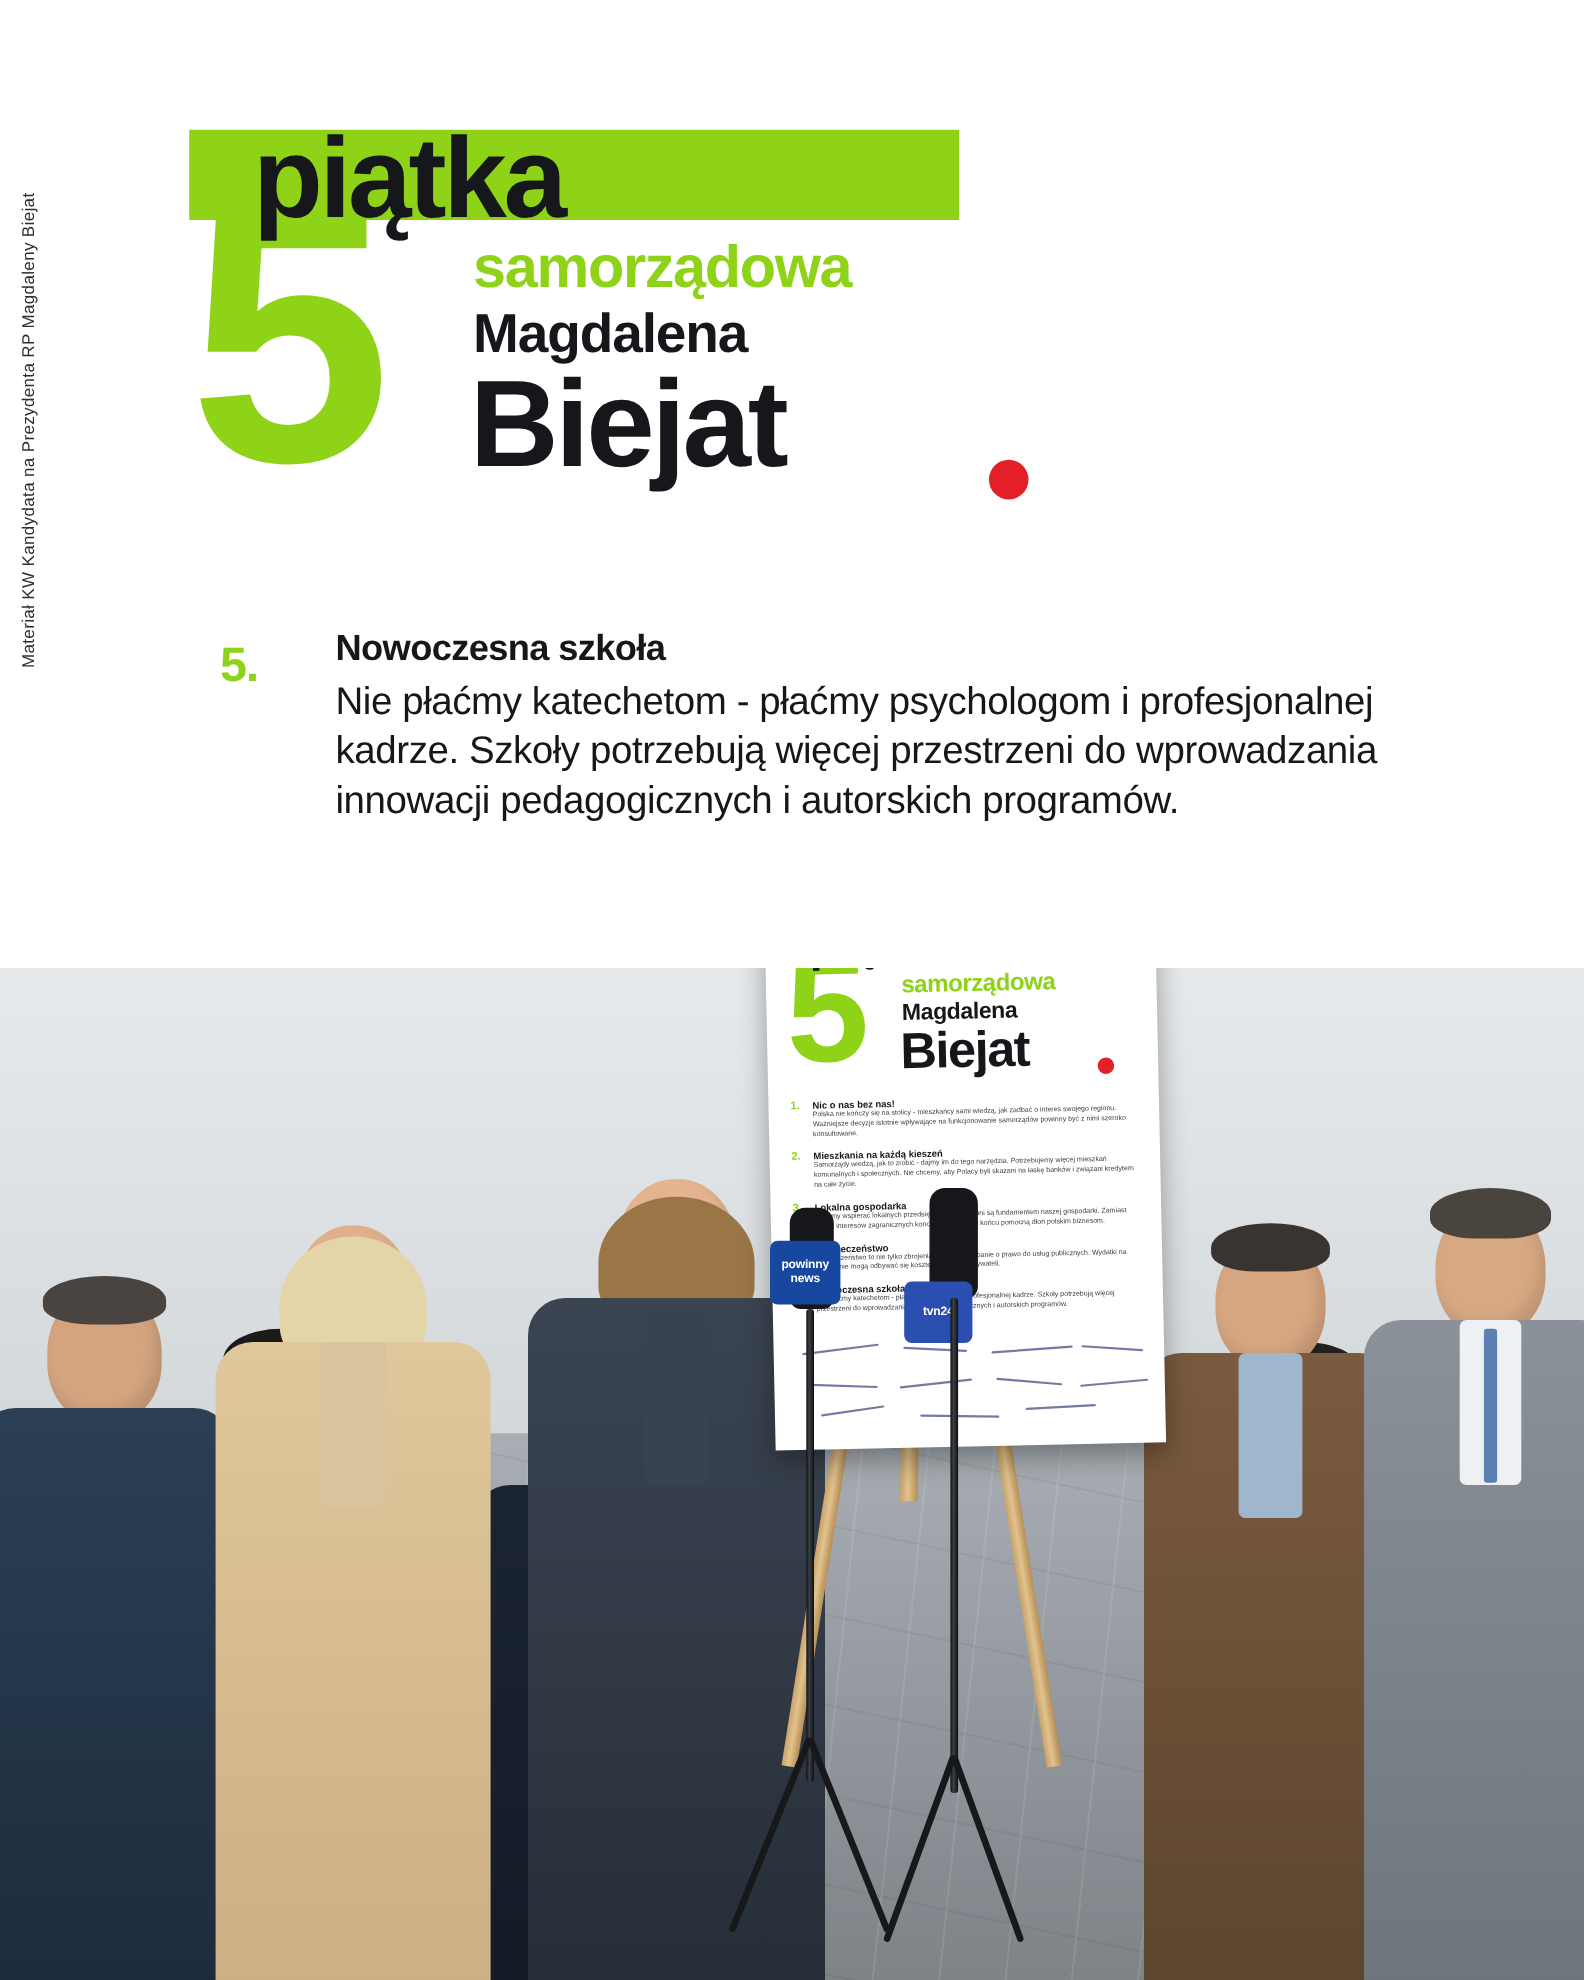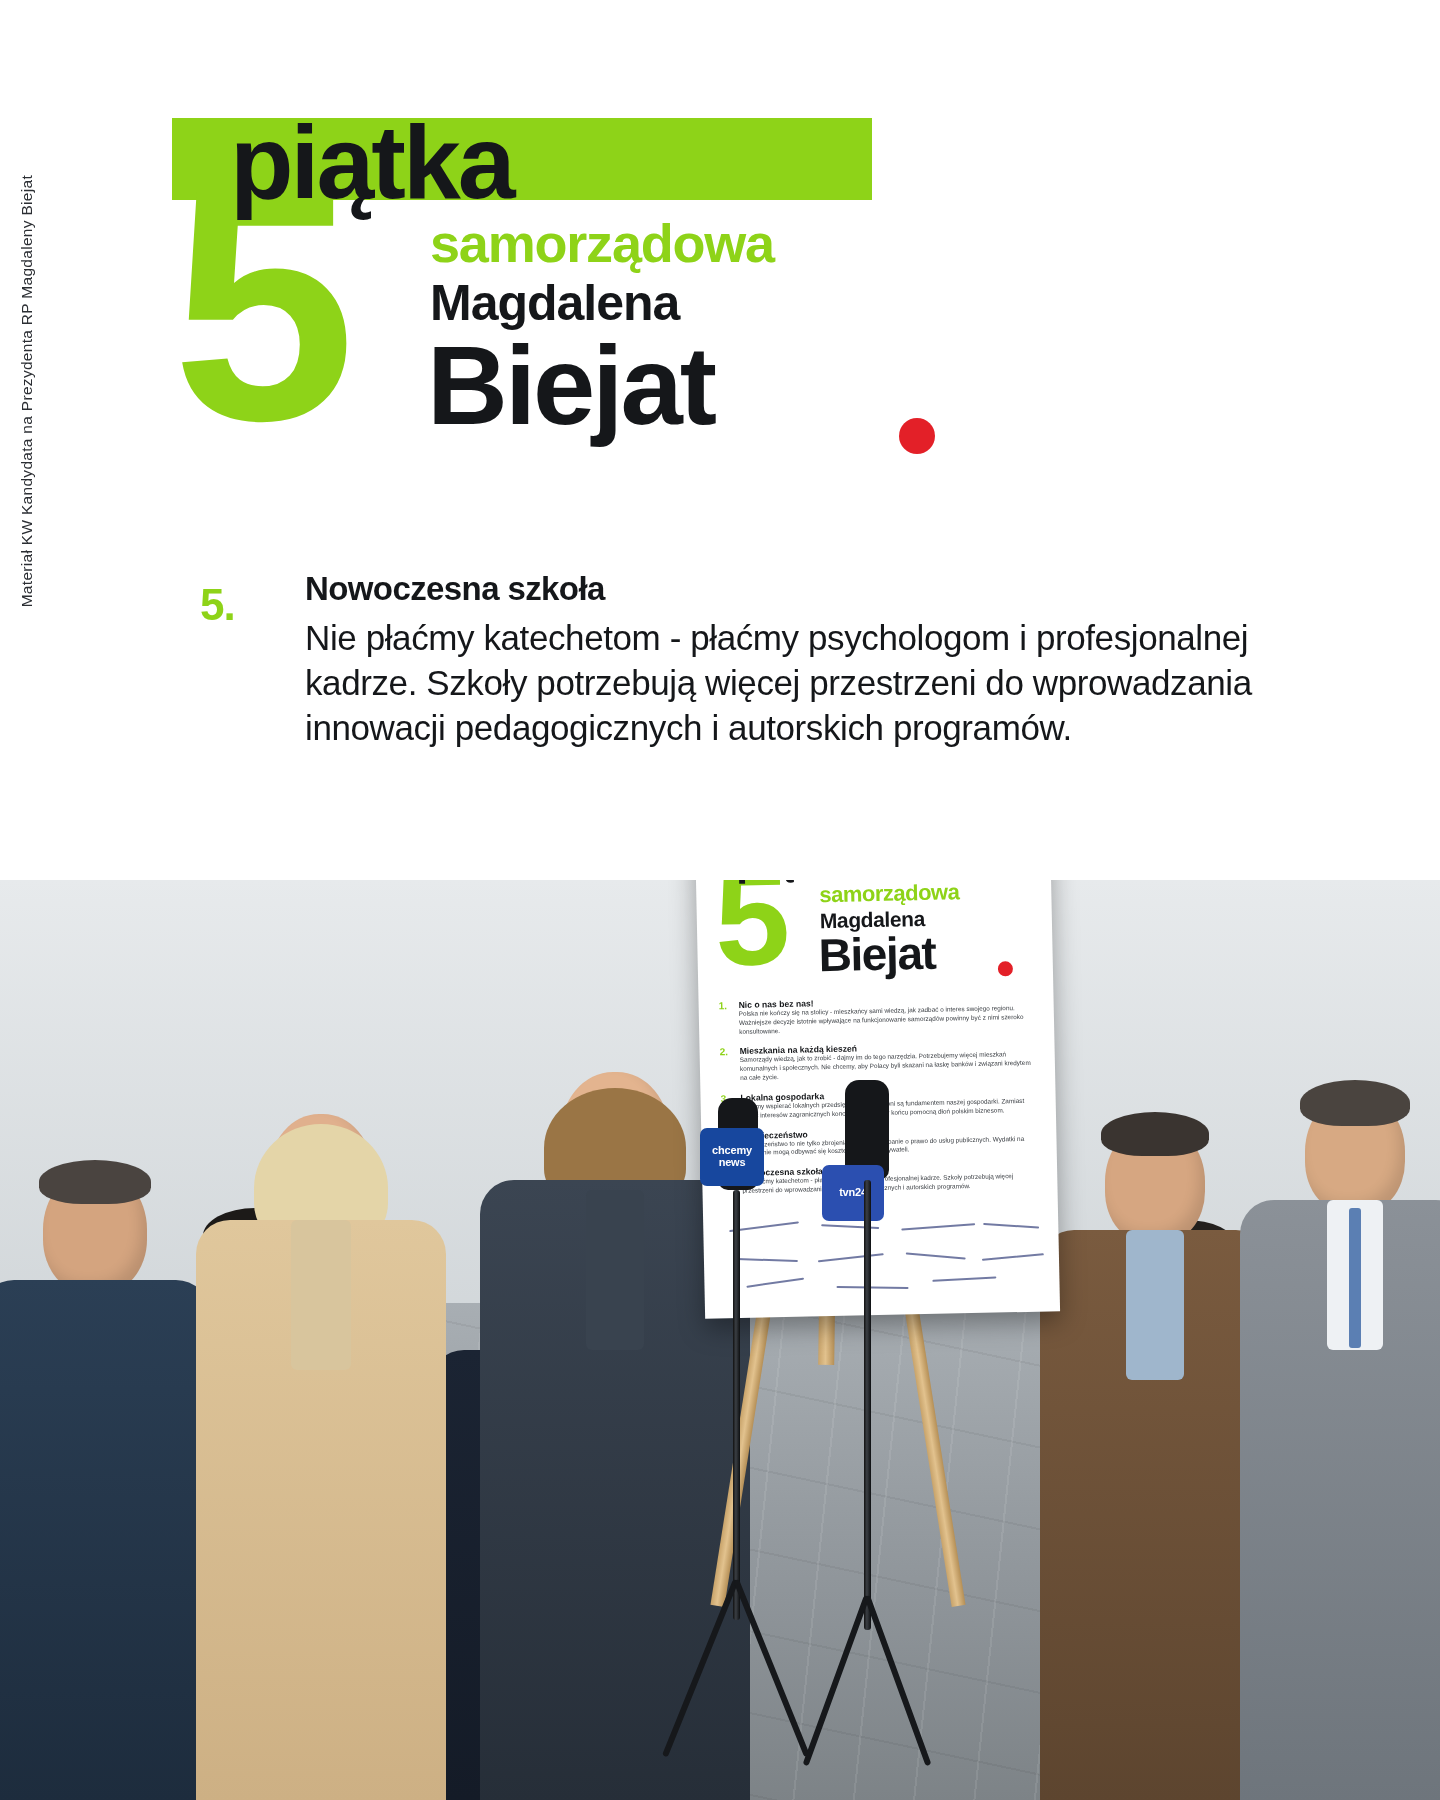--- a/index.html
+++ b/index.html
@@ -457,21 +457,21 @@
         <div class="sig" style="left:20px; top:64px; width:58px; transform:rotate(-7deg);"></div>
         <div class="sig" style="left:110px;top:66px; width:72px; transform:rotate(2deg);"></div>
         <div class="sig" style="left:206px;top:62px; width:64px; transform:rotate(-2deg);"></div>
       </div>
     </div>
   </div>
 
   <div>
     <div class="mic-head" style="left:718px;top:218px;width:40px;height:92px;"></div>
     <div class="mic-flag" style="left:700px;top:248px;width:64px;height:58px;background:#17479e;">
-      <span>chcemy news</span>
+      <span>powinny news</span>
     </div>
     <div class="mic-stand" style="left:733px;top:310px;height:430px;"></div>
     <div class="tripod-leg" style="left:733px;top:700px;height:190px;transform:rotate(22deg);"></div>
     <div class="tripod-leg" style="left:733px;top:700px;height:190px;transform:rotate(-22deg);"></div>
   </div>
 
   <div>
     <div class="mic-head" style="left:845px;top:200px;width:44px;height:100px;"></div>
     <div class="mic-flag" style="left:822px;top:285px;width:62px;height:56px;background:#2b4fb0;">
       <span>tvn24</span>

